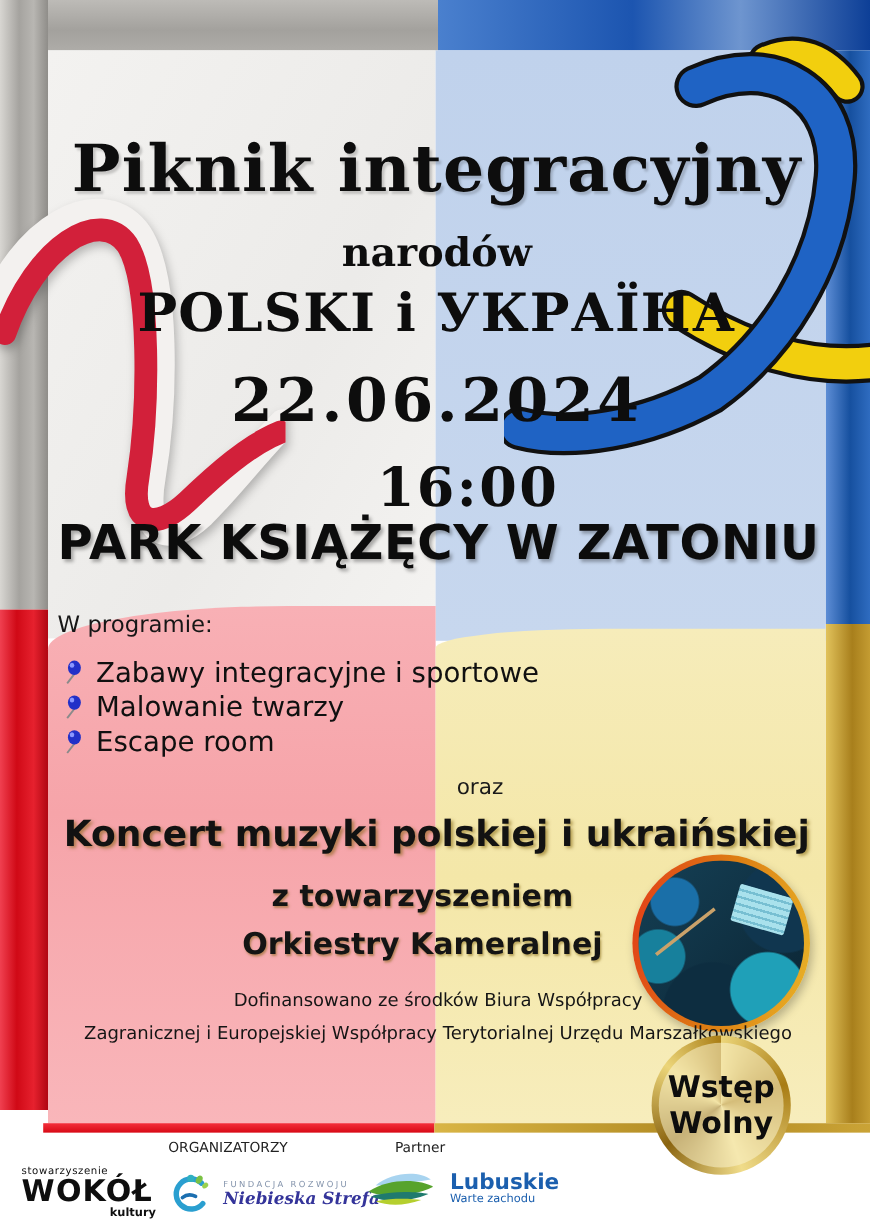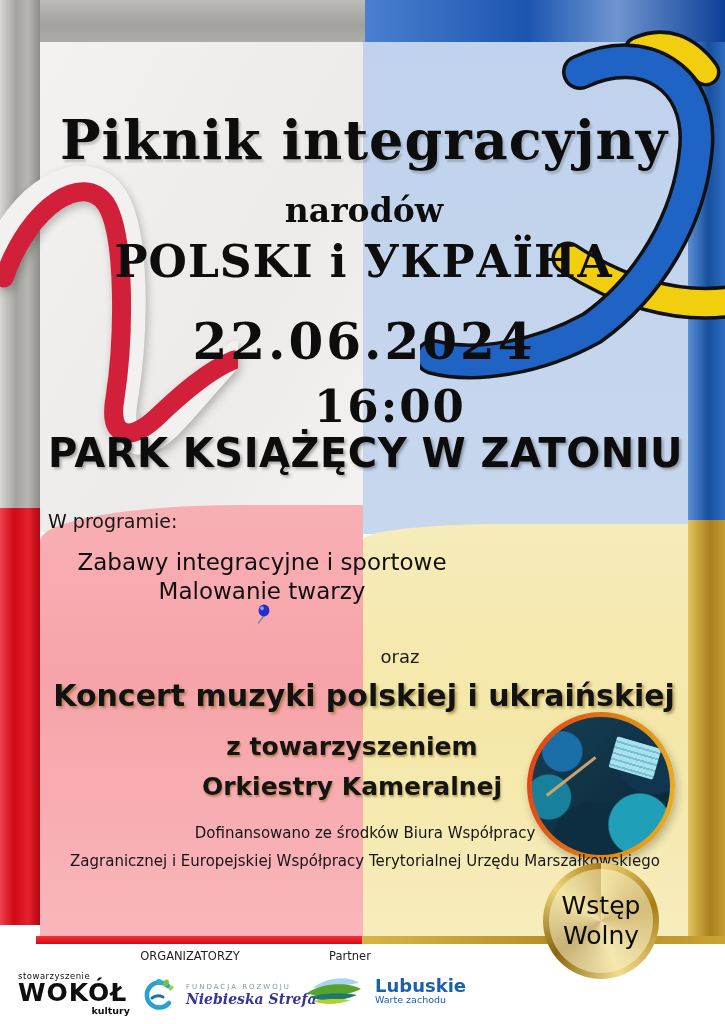--- a/index.html
+++ b/index.html
@@ -39,28 +39,28 @@
   .footer-bar{left:0;top:944px;width:725px;height:80px;background:#ffffff;}
 
   
   .ribbon-svg{pointer-events:none;}
 
   
   .display{font-family:"DejaVu Serif","Liberation Serif",serif;font-weight:bold;color:#0d0d0d;text-align:center;margin-top:48px;}
   .t1{left:40px;top:60px;width:648px;font-size:54px;letter-spacing:1px;text-shadow:2px 3px 2px rgba(0,0,0,0.18);}
   .t2{left:40px;top:143px;width:648px;font-size:33px;}
   .t3{left:40px;top:188px;width:648px;font-size:44px;letter-spacing:1px;}
-  .t-date{left:40px;top:264px;width:648px;font-size:50px;letter-spacing:3px;}
+  .t-date{left:40px;top:256px;width:648px;font-size:50px;letter-spacing:3px;}
   .t-time{left:80px;top:332px;width:620px;font-size:45px;letter-spacing:2px;}
 
   .venue{left:48px;top:430px;width:640px;font-size:40px;font-weight:bold;color:#0c0c0c;
     letter-spacing:0.5px;text-shadow:2px 2px 3px rgba(0,0,0,0.30);}
   .prog-label{left:48px;top:510px;font-size:19px;color:#161616;}
   .prog-list{left:52px;top:546px;width:420px;}
-  .prog-item{display:flex;align-items:center;gap:3px;height:29px;font-size:23px;color:#101010;flex-direction:column;}
+  .prog-item{display:flex;align-items:center;gap:11px;height:29px;font-size:23px;color:#101010;}
   .oraz{left:76px;top:646px;width:648px;text-align:center;font-size:18px;color:#1a1a1a;}
 
   .concert-title{left:40px;top:678px;width:648px;text-align:center;font-size:30px;font-weight:bold;color:#121212;
     text-shadow:2px 2px 3px rgba(120,90,0,0.55);}
   .concert-sub1{left:40px;top:732px;width:624px;text-align:center;font-size:25px;font-weight:bold;color:#141414;
     text-shadow:1px 2px 2px rgba(120,90,0,0.5);}
   .concert-sub2{left:40px;top:772px;width:624px;text-align:center;font-size:25px;font-weight:bold;color:#141414;
     text-shadow:1px 2px 2px rgba(120,90,0,0.5);}
 
   .fund1{left:40px;top:824px;width:650px;text-align:center;font-size:15px;color:#151515;}
@@ -81,21 +81,21 @@
   .sheet{position:absolute;left:58%;top:18%;width:46px;height:32px;border-radius:2px;
     background:repeating-linear-gradient(180deg,#a9e1ec 0 4px,#77bfd2 4px 6px);
     transform:rotate(16deg);}
   .bow{position:absolute;left:6%;top:42%;width:62px;height:2.5px;background:#caa26a;transform:rotate(-38deg);}
 
   
   .badge-ring{left:543px;top:863px;width:116px;height:116px;border-radius:50%;
     background:conic-gradient(#ecd握,#ecd579,#a87c14 20%,#f0dc8a 45%,#8a6410 65%,#ecd579 85%,#a87c14);}
   .badge-fill{position:absolute;left:6px;top:6px;width:104px;height:104px;border-radius:50%;
     background:rgba(250,242,205,0.55);display:flex;flex-direction:column;align-items:center;justify-content:center;}
-  .badge-fill span{font-size:25px;font-weight:normal;color:#0d0d0d;line-height:30px;}
+  .badge-fill span{font-size:25px;font-weight:bold;color:#0d0d0d;line-height:30px;}
 
   
   .f-head{font-size:11.5px;color:#222;text-align:center;}
   .org-label{left:110px;top:949px;width:160px;}
   .partner-label{left:300px;top:949px;width:100px;}
   .logo{display:flex;align-items:center;gap:10px;}
   .wokol{left:18px;top:971px;width:112px;display:block;color:#0e0e0e;}
   .wokol .s1{font-size:8.5px;letter-spacing:0.5px;}
   .wokol .s2{font-size:25px;font-weight:bold;letter-spacing:1px;line-height:24px;}
   .wokol .s3{font-size:9.5px;font-weight:bold;text-align:right;margin-top:0px;}
@@ -170,20 +170,21 @@
         <ellipse cx="8" cy="4.3" rx="1.9" ry="2.1" fill="#8a97ff"></ellipse>
       </svg>
       <span>Malowanie twarzy</span>
     </div>
     <div class="prog-item">
       <svg width="17" height="21" viewBox="0 0 17 21">
         <path d="M10.5,11 L4,19.5" stroke="#8a8a8a" stroke-width="1.6"></path>
         <ellipse cx="10" cy="6.5" rx="5.4" ry="6" fill="#2230c8"></ellipse>
         <ellipse cx="8" cy="4.3" rx="1.9" ry="2.1" fill="#8a97ff"></ellipse>
       </svg>
+      <span>Escape room</span>
     </div>
   </div>
 
   <div class="abs oraz">oraz</div>
 
   <div class="abs concert-title">Koncert muzyki polskiej i ukraińskiej</div>
   <div class="abs concert-sub1">z towarzyszeniem</div>
   <div class="abs concert-sub2">Orkiestry Kameralnej</div>
 
   <div class="abs photo-ring">

